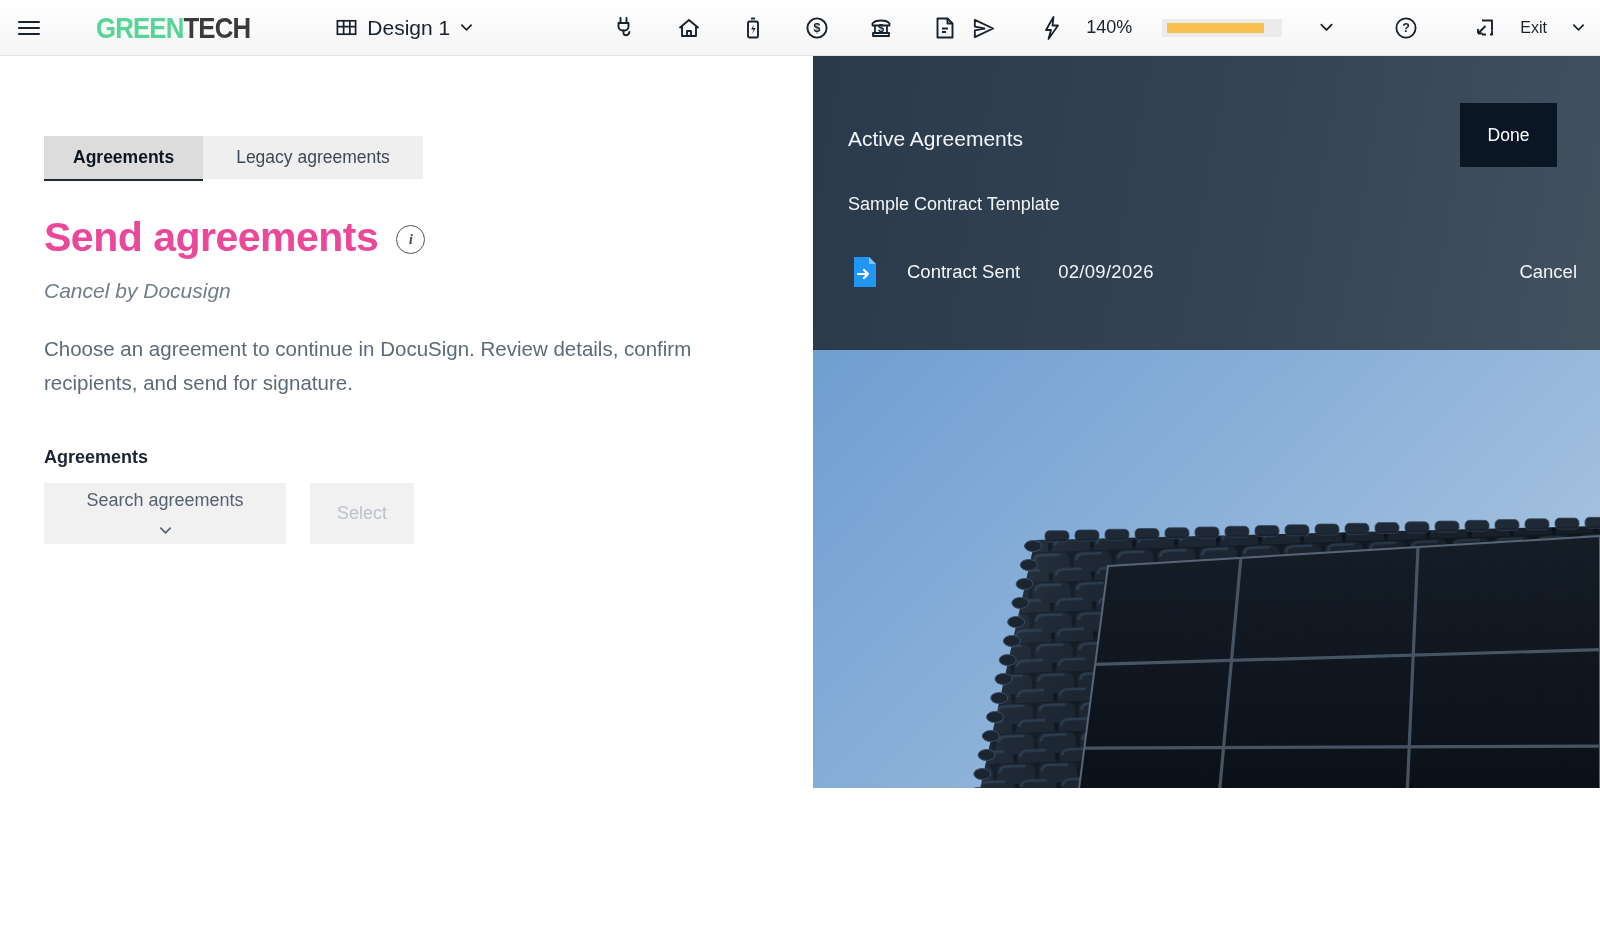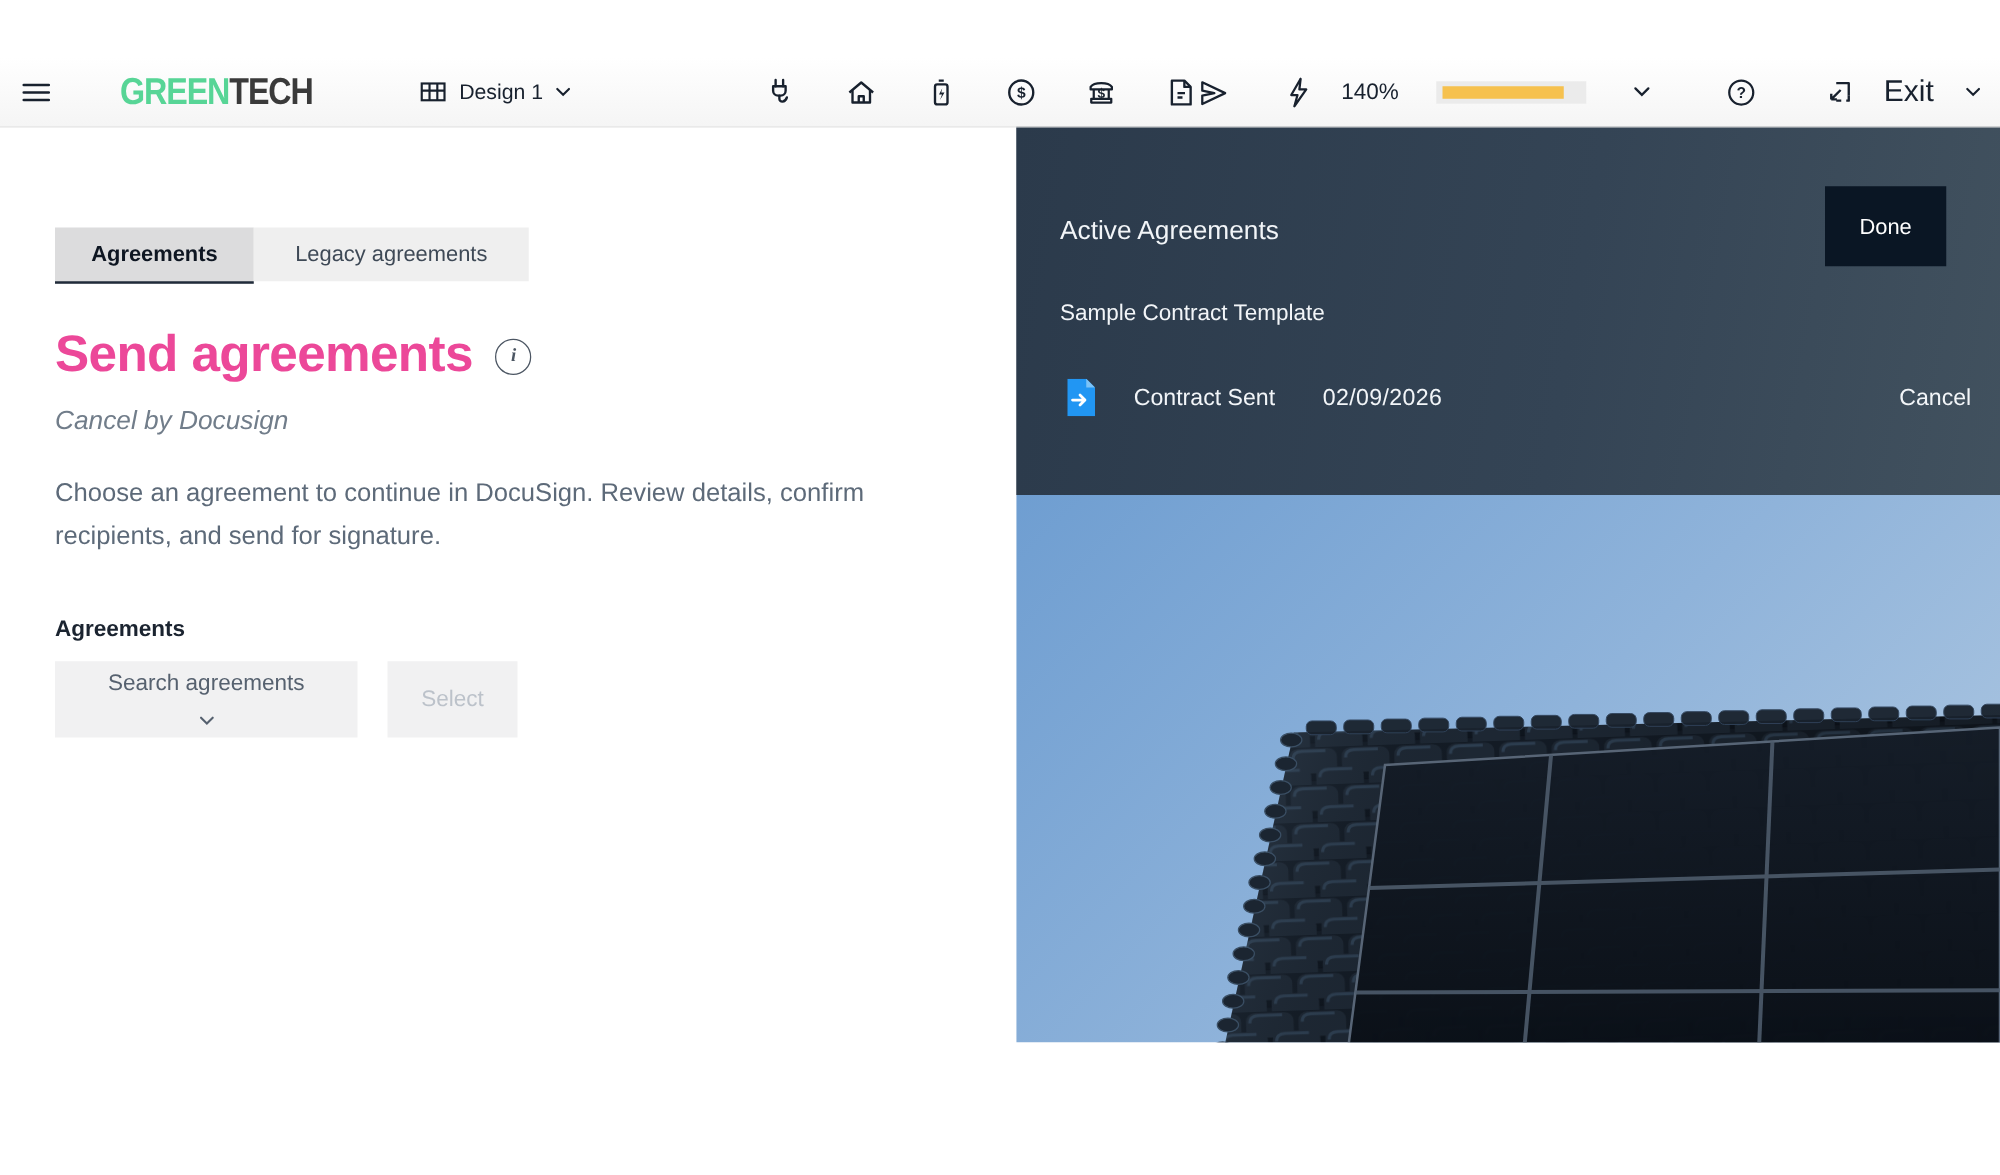--- a/index.html
+++ b/index.html
@@ -1,35 +1,35 @@
 <!DOCTYPE html>
 <html><head>
 <meta charset="utf-8">
 <style>
   html,body{margin:0;padding:0;background:#ffffff;}
   .app{position:relative;width:1600px;height:788px;overflow:hidden;background:#fff;
-       font-family:"Liberation Sans", sans-serif;color:#1f2937;margin-top:46px;}
+       font-family:"Liberation Sans", sans-serif;color:#1f2937;}
   
   .toolbar{position:absolute;left:0;top:0;width:1600px;height:55px;
     background:linear-gradient(#ffffff,#f5f5f5);border-bottom:1px solid #e2e2e2;z-index:5;}
   .toolbar svg{display:block;}
   .tb-left{position:absolute;left:16px;top:0;height:55px;display:flex;align-items:center;}
   .hamburger{width:26px;height:26px;cursor:pointer;}
   .logo{margin-left:54px;font-weight:800;font-size:30px;letter-spacing:-1px;
         transform:scaleX(.86);transform-origin:left center;white-space:nowrap;}
   .logo .g{color:#57d596;} .logo .t{color:#3a3a3a;}
   .design-sel{margin-left:60px;display:flex;align-items:center;gap:9px;cursor:pointer;}
-  .design-sel .lbl{font-size:17px;font-weight:500;color:#18212e;}
+  .design-sel .lbl{font-size:21px;font-weight:500;color:#18212e;}
   .tb-center{position:absolute;left:612px;top:0;height:55px;display:flex;align-items:center;gap:38px;}
   .tb-ic{width:26px;height:26px;cursor:pointer;}
   .tb-right{position:absolute;right:14px;top:0;height:55px;display:flex;align-items:center;gap:16px;}
   .pct{font-size:18px;color:#18212e;margin-left:8px;}
   .meter{width:120px;height:18px;background:#ebebeb;margin-left:14px;position:relative;}
   .meter .fill{position:absolute;left:5px;top:4px;height:10px;background:#f6c14e;}
-  .exit-lbl{font-size:24px;color:#18212e;margin-left:8px;}
+  .exit-lbl{font-size:16px;color:#18212e;margin-left:8px;}
   
   .left-panel{position:absolute;left:0;top:55px;width:813px;height:885px;background:#fff;}
   .tabs{position:absolute;left:44px;top:81px;display:flex;}
   .tab{height:43px;display:flex;align-items:center;padding:0 33px;font-size:17.5px;
        background:#efefef;color:#3e4956;cursor:pointer;white-space:nowrap;}
   .tab.active{background:#dcdcdd;color:#0e1622;font-weight:700;border-bottom:2px solid #202b3a;padding:0 29px;}
   .page-title-row{position:absolute;left:44px;top:158px;display:flex;align-items:center;gap:18px;}
   .page-title{font-size:41px;font-weight:700;letter-spacing:-.5px;color:#ec4899;line-height:48px;}
   .info-ic{width:27px;height:27px;border:1.6px solid #4c5663;border-radius:50%;color:#4c5663;
      font-size:15px;display:flex;align-items:center;justify-content:center;margin-top:4px;cursor:pointer;

